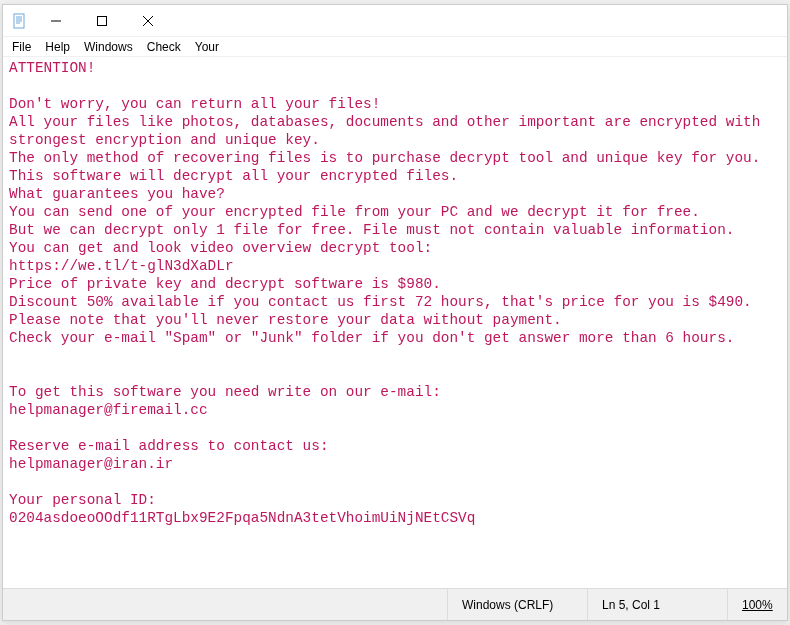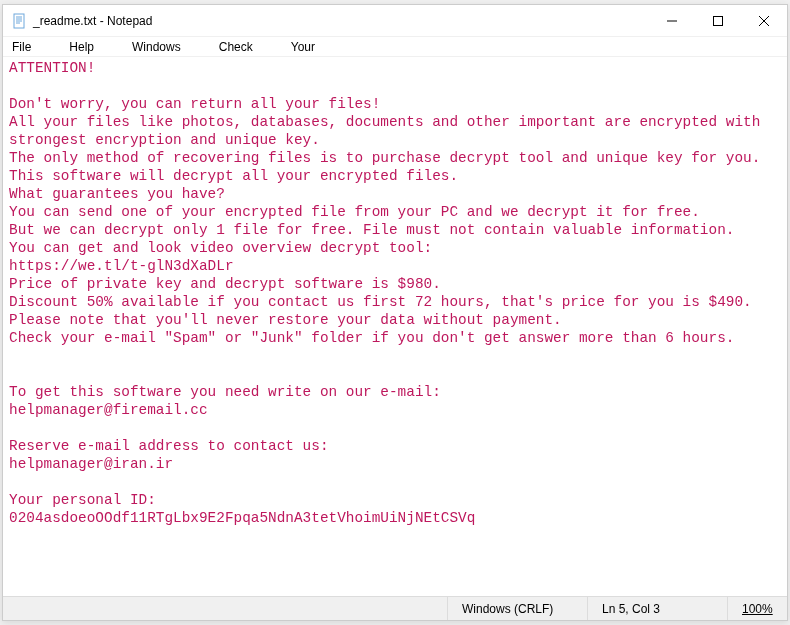--- a/index.html
+++ b/index.html
@@ -60,41 +60,40 @@
       color: #000;
       cursor: default;
     }
     .menu-bar {
       height: 20px;
       display: flex;
       align-items: center;
       padding: 0 2px;
       background: #ffffff;
       border-bottom: 1px solid #f0f0f0;
-      gap: 24px;
     }
     .menu-bar .menu-item {
       font-size: 12px;
       padding: 1px 7px;
       cursor: default;
     }
     .text-area {
       flex: 1;
       padding: 2px 6px;
       font-family: Consolas, "Courier New", monospace;
       font-size: 14.4px;
       line-height: 1.25;
       white-space: pre-wrap;
       word-wrap: break-word;
       overflow: auto;
       color: #be185d;
       background: #ffffff;
     }
     .status-bar {
-      height: 24px;
+      height: 32px;
       background: #f0f0f0;
       border-top: 1px solid #dcdcdc;
       display: flex;
       justify-content: flex-end;
       align-items: center;
       font-size: 12px;
       color: #000;
     }
     .status-bar .status-cell {
       border-left: 1px solid #dcdcdc;
@@ -122,21 +121,20 @@
   <div class="title-bar">
     <span class="app-icon">
       <svg width="16" height="16" viewBox="0 0 16 16">
         <rect x="3" y="1" width="10" height="14" fill="#ffffff" stroke="#6fa8dc" stroke-width="1"></rect>
         <line x1="5" y1="4" x2="11" y2="4" stroke="#6fa8dc" stroke-width="1"></line>
         <line x1="5" y1="6" x2="11" y2="6" stroke="#6fa8dc" stroke-width="1"></line>
         <line x1="5" y1="8" x2="11" y2="8" stroke="#6fa8dc" stroke-width="1"></line>
         <line x1="5" y1="10" x2="9" y2="10" stroke="#6fa8dc" stroke-width="1"></line>
       </svg>
     </span>
-    <span class="title-text">_readme.txt - Notepad</span>
     <div class="window-controls">
       <div class="win-btn">
         <svg width="10" height="10" viewBox="0 0 10 10">
             <line x1="0" y1="5" x2="10" y2="5" stroke="#000" stroke-width="1"></line>
           </svg>
       </div>
       <div class="win-btn">
         <svg width="10" height="10" viewBox="0 0 10 10">
             <rect x="0.5" y="0.5" width="9" height="9" fill="none" stroke="#000" stroke-width="1"></rect>
           </svg>
@@ -180,17 +178,17 @@
 
 Reserve e-mail address to contact us:
 helpmanager@iran.ir
 
 Your personal ID:
 0204asdoeoOOdf11RTgLbx9E2Fpqa5NdnA3tetVhoimUiNjNEtCSVq</div>
 
   <div class="status-bar">
     <div class="status-spacer"></div>
     <div class="status-cell wide">Windows (CRLF)</div>
-    <div class="status-cell wide">Ln 5, Col 3</div>
+    <div class="status-cell wide">Ln 5, Col 1</div>
     <div class="status-cell sm">100%</div>
   </div>
 
 </div>
 
 </body></html>

